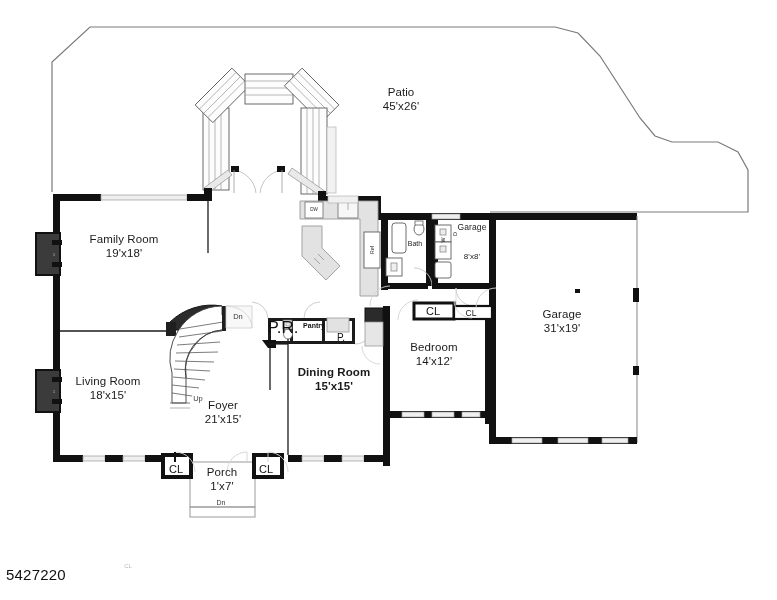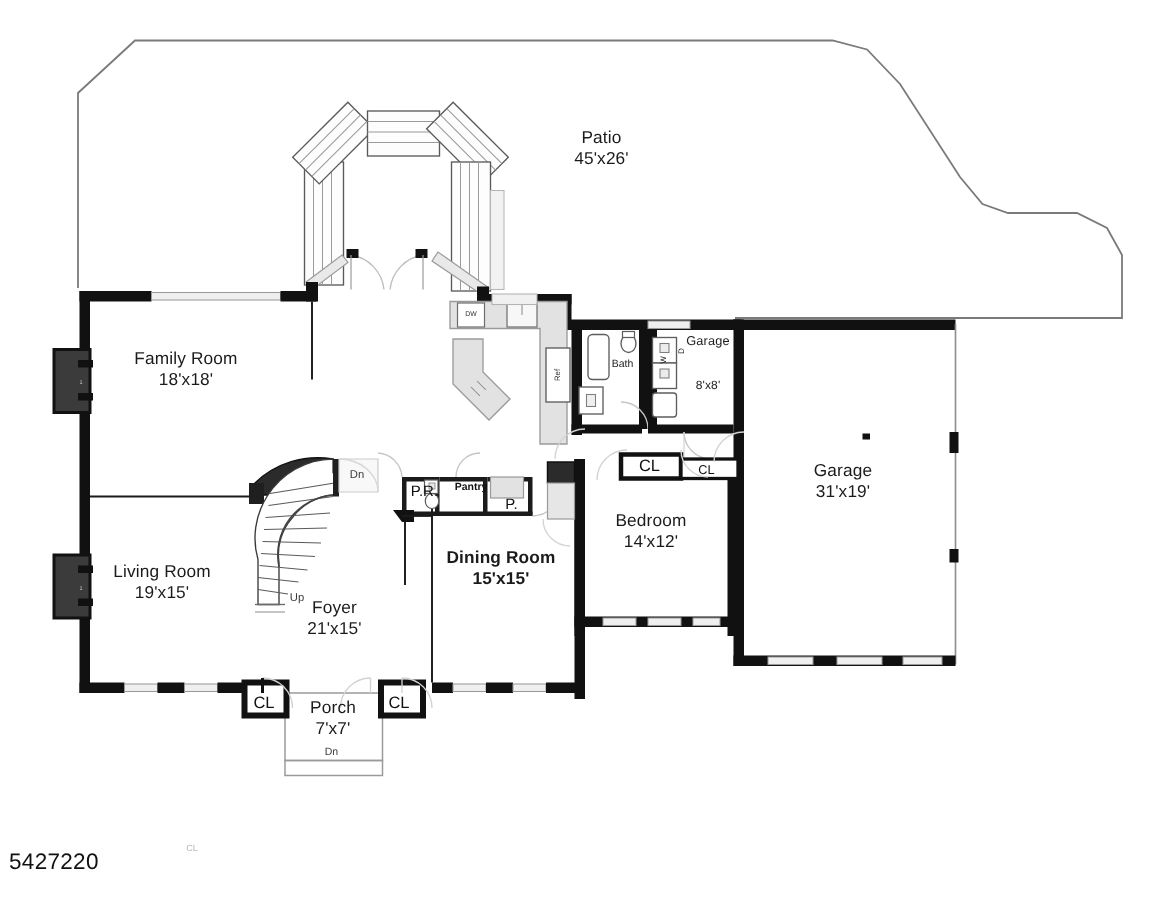--- a/index.html
+++ b/index.html
@@ -76,21 +76,21 @@
     text-align: center;
     white-space: nowrap;
     transform: translate(-50%, -50%);
     pointer-events: none;
   }
   .cl-label.small {
     font-size: 8.5px;
   }
   .pr-label {
     position: absolute;
-    font-size: 10px;
+    font-size: 17px;
     color: #111;
     white-space: nowrap;
     transform: translate(-50%, -50%);
     pointer-events: none;
   }
   .pantry-label {
     position: absolute;
     font-size: 7px;
     font-weight: bold;
     color: #111;
@@ -401,27 +401,27 @@
 
   </svg>
 
   <div class="room-label" style="left:401px; top:100px;">
     <span class="rname">Patio</span>
     <span class="rdim">45'x26'</span>
   </div>
 
   <div class="room-label" style="left:124px; top:247px;">
     <span class="rname">Family Room</span>
-    <span class="rdim">18'x18'</span>
+    <span class="rdim">19'x18'</span>
   </div>
 
 
   <div class="room-label" style="left:108px; top:389px;">
     <span class="rname">Living Room</span>
-    <span class="rdim">19'x15'</span>
+    <span class="rdim">18'x15'</span>
   </div>
 
   <div class="room-label" style="left:223px; top:413px;">
     <span class="rname">Foyer</span>
     <span class="rdim">21'x15'</span>
   </div>
 
   <div class="room-label" style="left:334px; top:380px;font-weight:bold;">
     <span class="rname">Dining Room</span>
     <span class="rdim">15'x15'</span>
@@ -437,21 +437,21 @@
     <span class="rdim">31'x19'</span>
   </div>
 
   <div class="room-label" style="left:472px; top:242px;">
     <span class="rname" style="font-size:8.5px;">Garage</span>
     <span class="rdim" style="font-size:8px;margin-top:20px;">8'x8'</span>
   </div>
 
   <div class="room-label" style="left:222px; top:480px;">
     <span class="rname">Porch</span>
-    <span class="rdim">7'x7'</span>
+    <span class="rdim">1'x7'</span>
   </div>
 
   <div class="tiny-label" style="left:415px; top:243px; font-size:7px;">Bath</div>
   <div class="pr-label" style="left:283px; top:328px;">P.R.</div>
   <div class="pantry-label" style="left:314px; top:325px;">Pantry</div>
   <div class="pr-label" style="left:341px; top:337px; font-size:10px;">P.</div>
 
   <div class="cl-label" style="left:433px; top:311px;">CL</div>
   <div class="cl-label small" style="left:471px; top:313px;">CL</div>
   <div class="cl-label" style="left:176px; top:469px;">CL</div>

